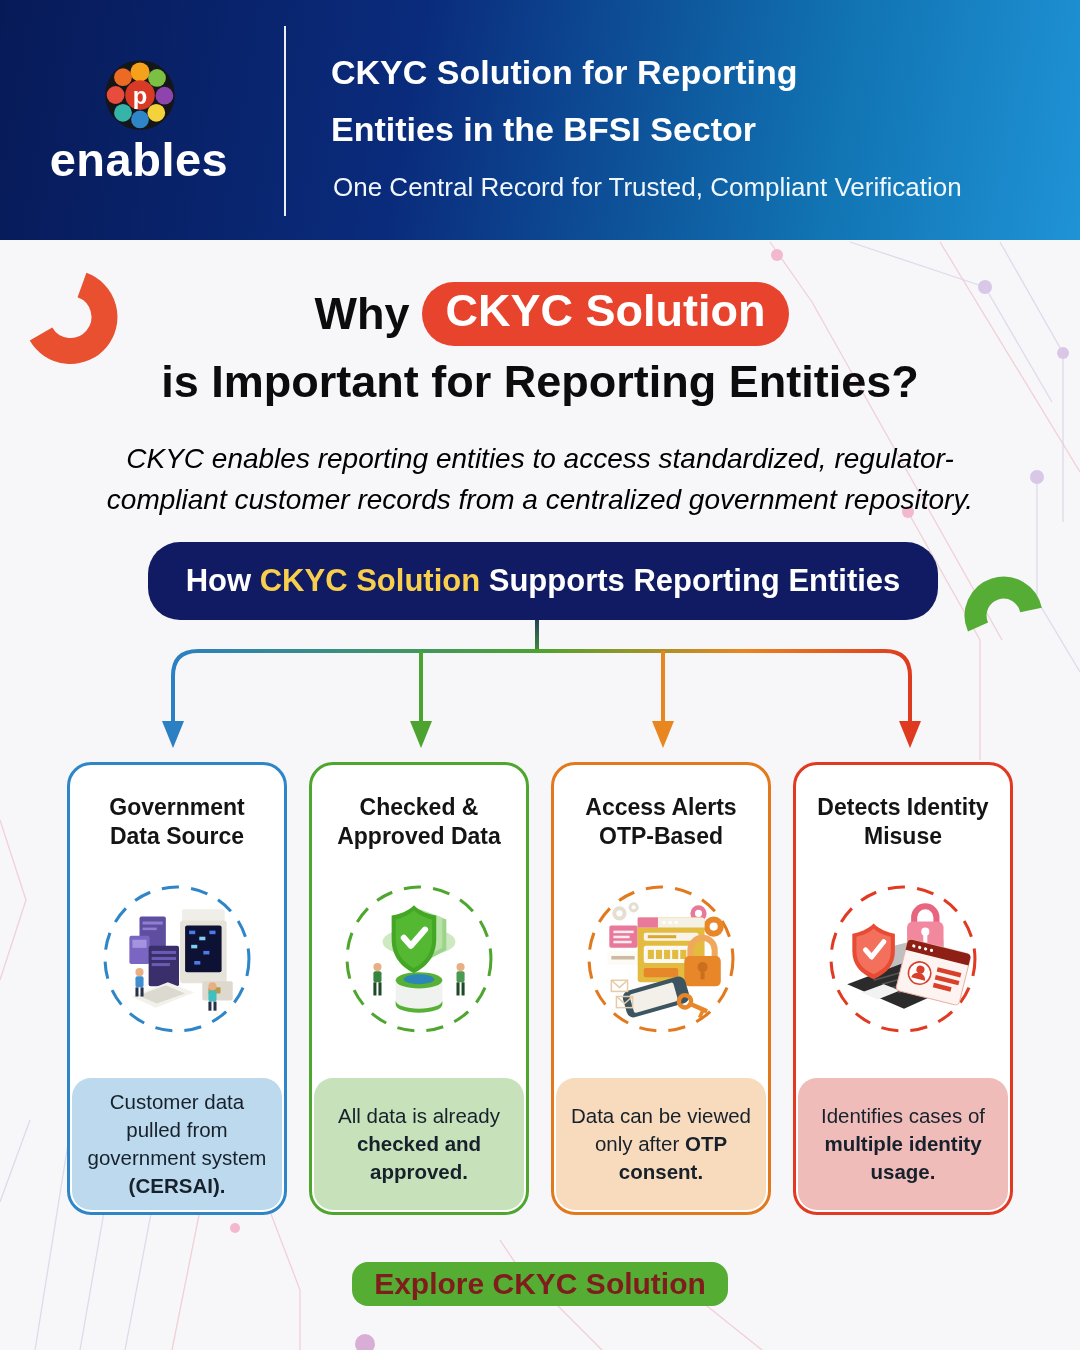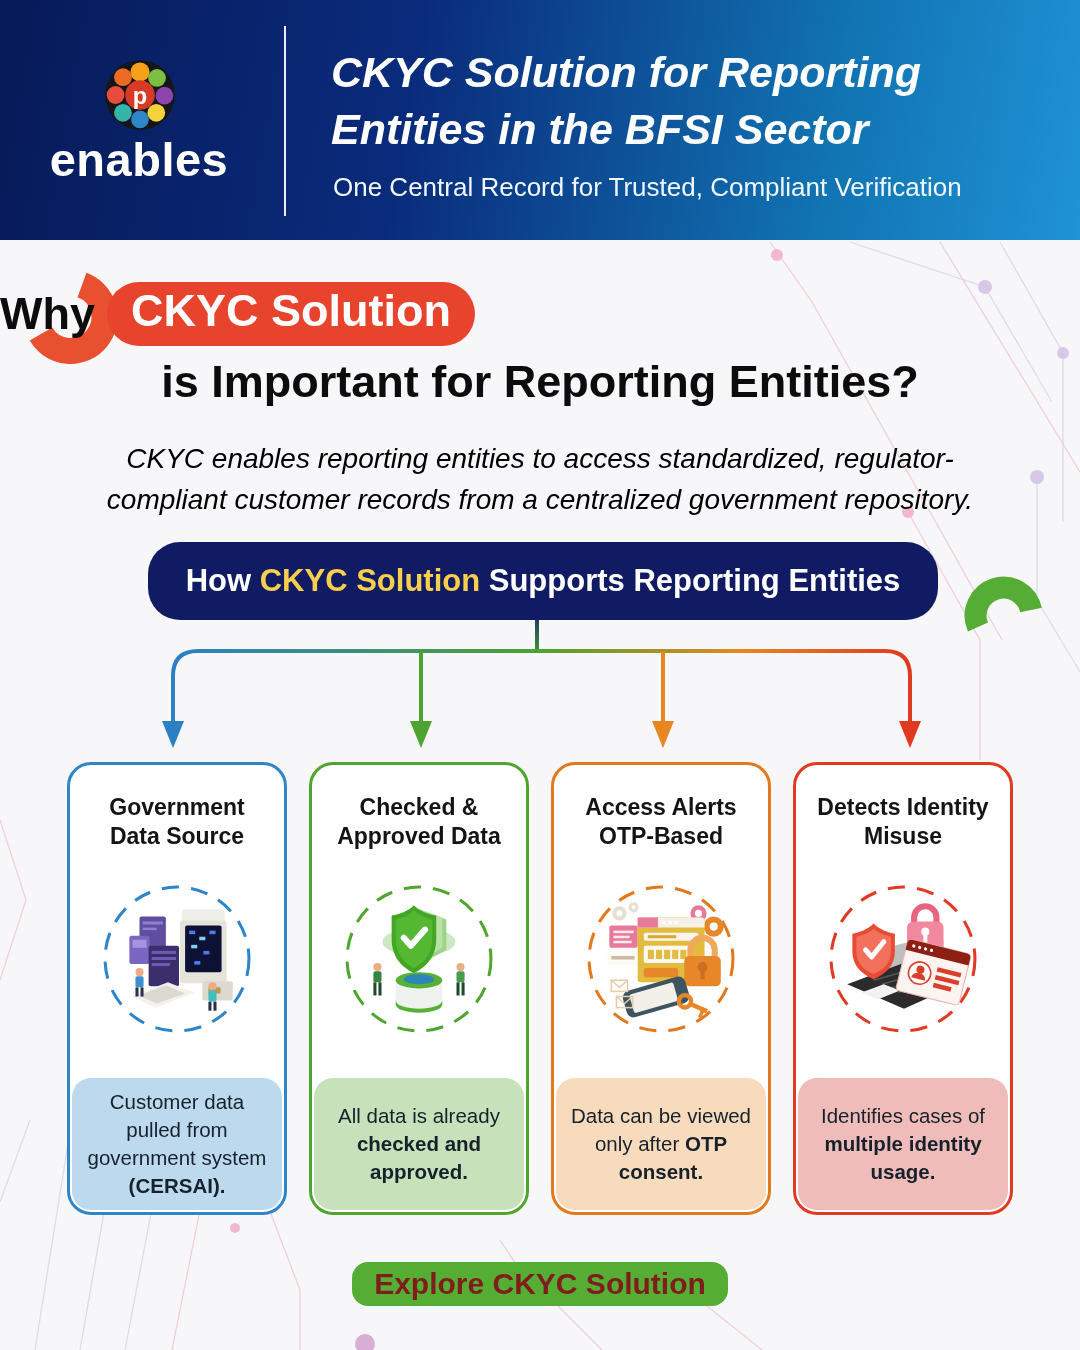--- a/index.html
+++ b/index.html
@@ -7,34 +7,34 @@
   body { font-family:"Liberation Sans", sans-serif; }
   .page { position:relative; width:1080px; height:1350px; background:#f7f6f8; overflow:hidden; }
 
   
   .header { position:absolute; top:0; left:0; width:1080px; height:240px;
     background:linear-gradient(100deg,#071a58 0%,#0a2b7c 38%,#1173b2 76%,#1f93d6 100%); z-index:3; }
   .logo { position:absolute; left:103px; top:58px; width:74px; height:74px; }
   .brand { position:absolute; left:38px; top:132px; width:202px; text-align:center;
     font-size:47px; font-weight:bold; color:#fff; letter-spacing:0.5px; }
   .header-sep { position:absolute; left:284px; top:26px; width:2px; height:190px; background:rgba(255,255,255,0.92); }
-  .header-title { position:absolute; left:331px; top:44px; font-size:43px; font-weight:bold; color:#fff; line-height:57px;font-style:italic; }
+  .header-title { position:absolute; left:331px; top:44px; font-size:34px; font-weight:bold; color:#fff; line-height:57px; }
   .header-title span { display:block; }
   .header-sub { position:absolute; left:333px; top:172px; font-size:26px; color:#f0f7fd; }
 
   
   .bg-circuit { position:absolute; left:0; top:240px; width:1080px; height:1110px; z-index:0; }
   .arc { position:absolute; z-index:1; }
   #red-arc { left:10px; top:252px; width:120px; height:120px; }
   #green-arc { left:950px; top:550px; width:110px; height:100px; }
 
   
   .why-section { position:absolute; top:282px; left:0; width:1080px; text-align:center; z-index:2; }
-  .why-line1 { display:flex; justify-content:flex-start; align-items:center; gap:12px;
-    font-size:45px; font-weight:bold; color:#0c0c0c; }
+  .why-line1 { display:flex; justify-content:center; align-items:center; gap:12px;
+    font-size:45px; font-weight:bold; color:#0c0c0c;padding-left:24px; }
   .why-pill { background:#E8432C; color:#fff; border-radius:34px; padding:3px 24px 9px; display:inline-block; }
   .why-line2 { font-size:45px; font-weight:bold; color:#0c0c0c; margin-top:10px; }
   .why-desc { width:900px; margin:30px auto 0; font-size:28px; line-height:41px; color:#000000;font-style:italic; }
 
   
   .banner { position:absolute; left:148px; top:542px; width:790px; height:78px; background:#111B63;
     border-radius:32px; display:flex; align-items:center; justify-content:center;
     font-size:31px; font-weight:bold; color:#fff; z-index:2; white-space:pre; }
   .banner .hl { color:#F8CE4D; }
   .connectors { position:absolute; left:0; top:600px; width:1080px; height:160px; z-index:1; }

